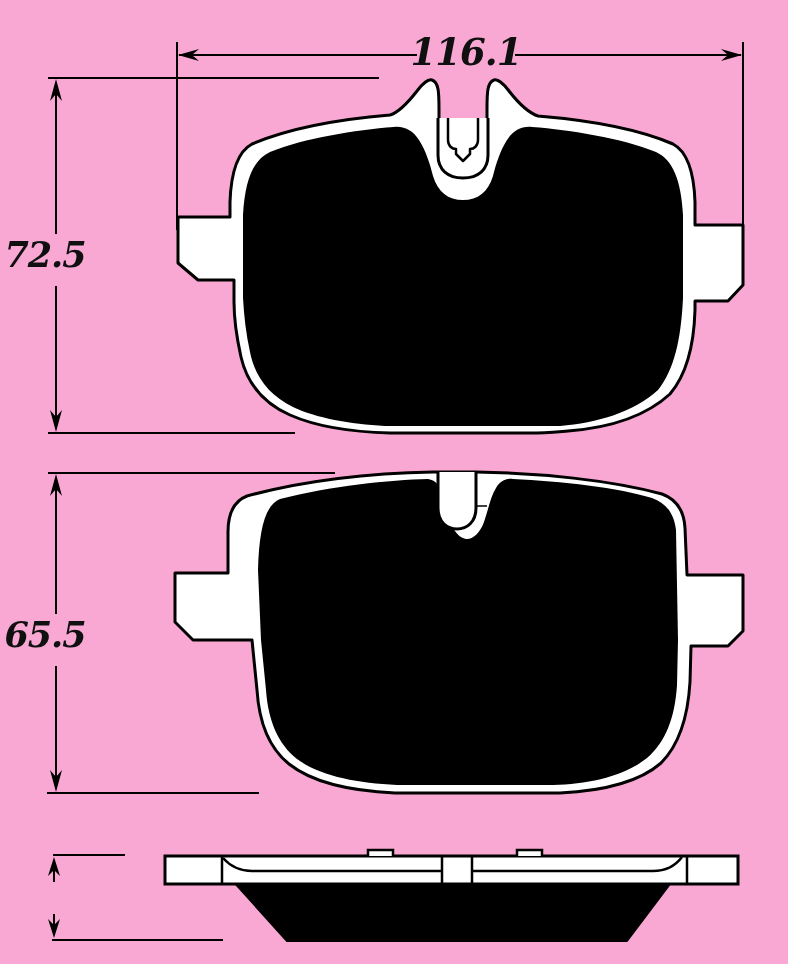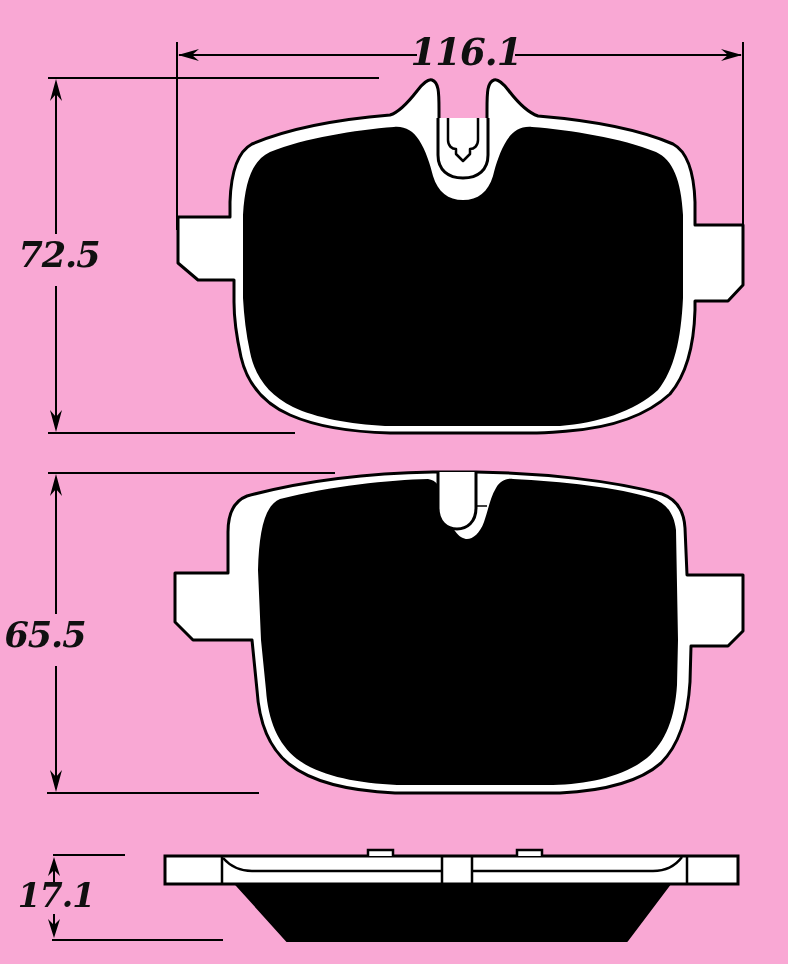--- a/index.html
+++ b/index.html
@@ -25,21 +25,21 @@
     font-family: "DejaVu Serif", "Liberation Serif", serif;
     font-style: italic;
     font-weight: bold;
     color: #101010;
     text-align: center;
     line-height: 1.05;
     letter-spacing: -1px;
     user-select: none;
   }
   #label-116 { left: 406px; top: 33px;  width: 120px; font-size: 37px; }
-  #label-72  { left: 14px;  top: 237px; width: 90px;  font-size: 35px; }
+  #label-72  { left: 0;  top: 237px; width: 90px;  font-size: 35px; }
   #label-65  { left: 0;  top: 617px; width: 90px;  font-size: 35px; }
   #label-17  { left: 12px;  top: 879px; width: 88px;  font-size: 33px; }
 </style>
 </head>
 <body>
 
 <div id="stage">
 
   <svg id="drawing-svg" width="788" height="964" viewBox="0 0 788 964">
 
@@ -181,15 +181,14 @@
       <path fill="none" stroke="#000000" stroke-width="2.5" d="M 223 858 C 231 867 240 871 252 871 L 442 871"></path>
       <path fill="none" stroke="#000000" stroke-width="2.5" d="M 472 871 L 653 871 C 667 871 676 865 682 857"></path>
       <path fill="#ffffff" stroke="#000000" stroke-width="2.5" d="M 368 856 L 368 850 L 393 850 L 393 856"></path>
       <path fill="#ffffff" stroke="#000000" stroke-width="2.5" d="M 517 856 L 517 850 L 542 850 L 542 856"></path>
     </g>
   </svg>
 
   <div id="label-116" class="dim-label">116.1</div>
   <div id="label-72" class="dim-label">72.5</div>
   <div id="label-65" class="dim-label">65.5</div>
-  <div id="label-17" class="dim-label">17.1</div>
 
 </div>
 
 </body></html>

